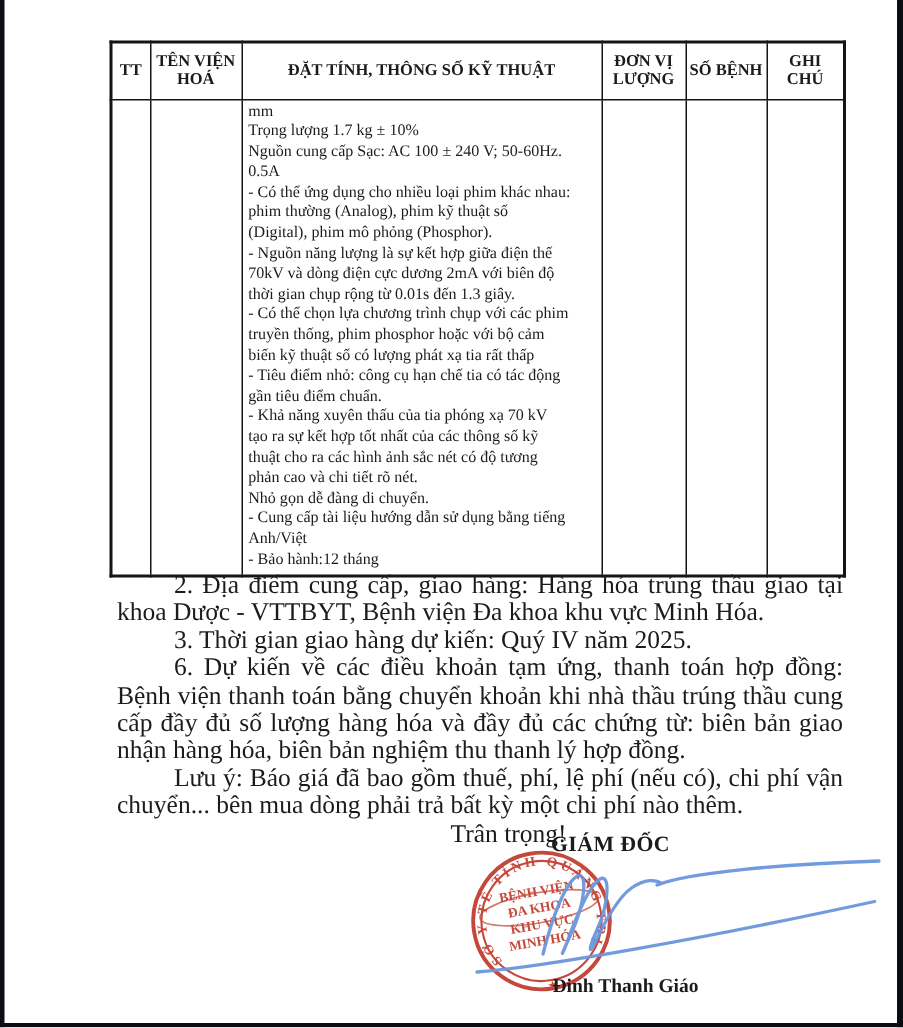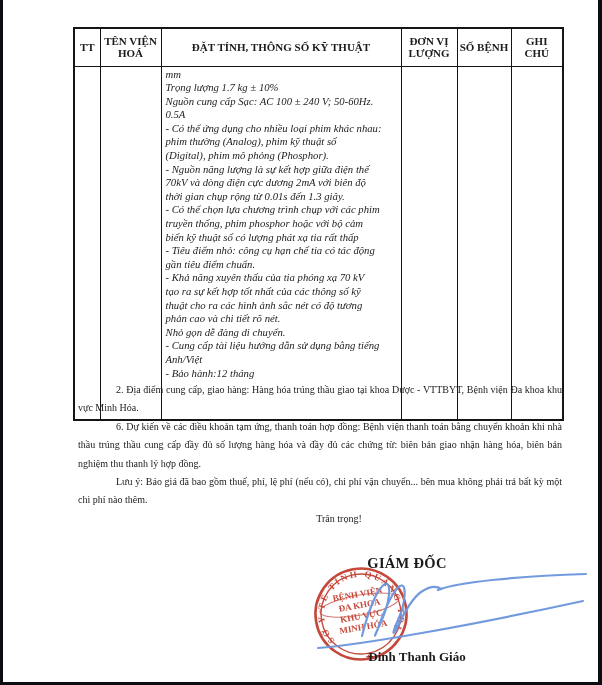--- a/index.html
+++ b/index.html
@@ -19,30 +19,30 @@
     border-collapse:collapse; table-layout:fixed;
   }
   table.spec th, table.spec td {
     border:1px solid #151515; vertical-align:middle;
   }
   table.spec { border:2px solid #151515; }
   table.spec th {
     font-weight:bold; font-size:11px; line-height:12.5px; text-align:center;
     padding:3px 1px; height:38px;
   }
-  table.spec td { vertical-align:top; height:354px;font-style:italic; }
+  table.spec td { vertical-align:top; height:318px; }
   .spec-text {
     font-size:10.7px; line-height:13.6px; white-space:pre-line;
     padding:1px 2px 0 4px; text-align:left;
   }
 
   
   .body-text {
     position:absolute; left:78px; top:381px; width:484px;
-    font-size:10px; line-height:18.4px; text-align:justify;
+    font-size:17px; line-height:18.4px; text-align:justify;
   }
   .body-text p { text-indent:38px; }
   .body-text p.no-justify { text-align:center; }
 
   
   .director-title {
     position:absolute; left:357px; top:555px; width:100px; text-align:center;
     font-weight:bold; font-size:14.5px; letter-spacing:.3px;
   }
   .signer-name {
@@ -119,22 +119,23 @@
         </td>
         <td></td>
         <td></td>
         <td></td>
       </tr>
     </tbody>
   </table>
 
   <div class="body-text">
     <p>2. Địa điểm cung cấp, giao hàng: Hàng hóa trúng thầu giao tại khoa Dược - VTTBYT, Bệnh viện Đa khoa khu vực Minh Hóa.</p>
+    <p>3. Thời gian giao hàng dự kiến: Quý IV năm 2025.</p>
     <p>6. Dự kiến về các điều khoản tạm ứng, thanh toán hợp đồng: Bệnh viện thanh toán bằng chuyển khoản khi nhà thầu trúng thầu cung cấp đầy đủ số lượng hàng hóa và đầy đủ các chứng từ: biên bản giao nhận hàng hóa, biên bản nghiệm thu thanh lý hợp đồng.</p>
-    <p>Lưu ý: Báo giá đã bao gồm thuế, phí, lệ phí (nếu có), chi phí vận chuyển... bên mua không phải trả bất kỳ một chi phí nào thêm.</p>
+    <p>Lưu ý: Báo giá đã bao gồm thuế, phí, lệ phí (nếu có), chi phí vận chuyển... bên mua dòng phải trả bất kỳ một chi phí nào thêm.</p>
     <p class="no-justify">Trân trọng!</p>
   </div>
 
   <div class="director-title">GIÁM ĐỐC</div>
 
   <div class="stamp">
     <svg width="120" height="120" viewBox="0 0 120 120">
       <circle cx="60" cy="60" r="45.5" fill="none" stroke="#c0392b" stroke-width="2.6"></circle>
       <circle cx="60" cy="60" r="40" fill="none" stroke="#c0392b" stroke-width="1.4"></circle>
       <ellipse cx="60" cy="51" rx="40" ry="10" fill="none" stroke="#c0392b" stroke-width="1.1" opacity="0.75"></ellipse>

